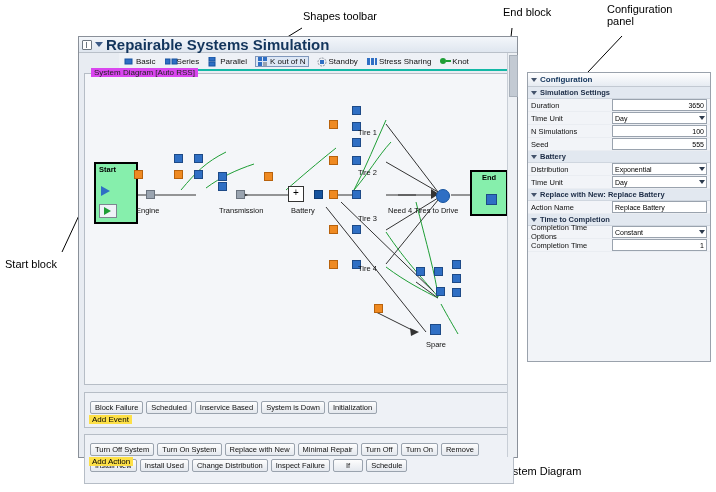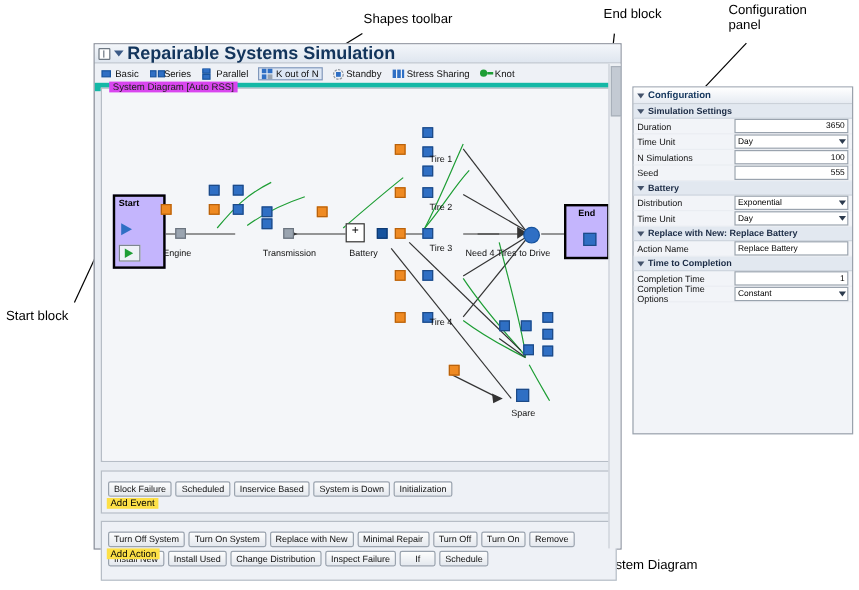--- a/index.html
+++ b/index.html
@@ -9,37 +9,37 @@
   svg.leaders{position:absolute;left:0;top:0;width:716px;height:492px;pointer-events:none;}
 
   
   #window{position:absolute;left:78px;top:36px;width:440px;height:422px;background:#e8ecf2;border:1px solid #8a9099;box-sizing:border-box;}
   #titlebar{height:15px;background:linear-gradient(#f3f6fa,#dfe6ef);border-bottom:1px solid #b9c0c9;display:flex;align-items:center;padding-left:3px;font-size:15px;font-weight:bold;color:#13355c;}
   .tri{width:0;height:0;border-left:4px solid transparent;border-right:4px solid transparent;border-top:5px solid #3b5a86;margin-right:3px;}
   .pin{width:8px;height:8px;border:1px solid #6d7782;border-radius:1px;margin-right:3px;background:#fff;position:relative;}
   .pin:after{content:"";position:absolute;left:3px;top:1px;width:1px;height:6px;background:#6d7782;}
 
   
-  #shapesbar{height:16px;background:#eef1f6;border-bottom:7px solid #14b8a6;display:flex;align-items:center;gap:9px;padding:0 5px;font-size:8px;}
+  #shapesbar{height:16px;background:#eef1f6;border-bottom:2px solid #14b8a6;display:flex;align-items:center;gap:9px;padding:0 5px;font-size:8px;margin-left:40px;}
   .tool{display:flex;align-items:center;gap:3px;color:#111;white-space:nowrap;}
   .tool .g{width:9px;height:9px;display:inline-block;}
 
   
   #diagram{position:absolute;left:5px;top:36px;width:430px;height:312px;border:1px solid #b6bdc6;background:#f4f6f9;box-sizing:border-box;}
   #diagram .grouplabel{position:absolute;left:6px;top:-6px;background:#d946ef;padding:0 3px;font-size:8px;color:#222;}
   #canvas{position:absolute;left:1px;top:8px;width:427px;height:302px;background:#f4f6f9;overflow:hidden;}
 
   .nodelabel{position:absolute;font-size:7.5px;color:#111;white-space:nowrap;}
   .sq{position:absolute;width:9px;height:9px;box-sizing:border-box;border:1px solid #4d5b6b;}
   .sq.blue{background:#2f6fc4;border-color:#1d4a87;}
   .sq.orange{background:#ef8a22;border-color:#b8620c;}
   .sq.gray{background:#9aa4b0;border-color:#6b747f;}
   .sq.dblue{background:#16539e;border-color:#0d3a73;}
 
-  .blockbox{position:absolute;border:2px solid #000;background:#c4b5fd;box-sizing:border-box;}
+  .blockbox{position:absolute;border:2px solid #000;background:#86efac;box-sizing:border-box;}
   .blockbox .hdr{font-size:7.5px;font-weight:bold;padding:1px 0 0 3px;}
 
   
   #config{position:absolute;left:527px;top:72px;width:184px;height:290px;background:#f2f4f8;border:1px solid #9aa2ac;box-sizing:border-box;font-size:7.5px;}
   #config .paneltitle{height:13px;background:linear-gradient(#ffffff,#e6ebf2);border-bottom:1px solid #c2c9d2;display:flex;align-items:center;padding-left:3px;font-weight:bold;font-size:8px;color:#13355c;}
   .section{display:flex;align-items:center;gap:3px;background:#e2e8f0;border-bottom:1px solid #cfd6df;padding:1px 3px;font-weight:bold;font-size:7.5px;color:#1b2b45;}
   .arrowdn{width:0;height:0;border-left:3px solid transparent;border-right:3px solid transparent;border-top:4px solid #44536b;}
   .row{display:flex;align-items:center;height:12px;padding:0 3px;gap:3px;border-bottom:1px solid #eaedf2;}
   .row .lab{width:78px;color:#111;}
   .row .fld{flex:1;height:10px;background:#fff;border:1px solid #9aa3ae;display:flex;align-items:center;justify-content:flex-end;padding-right:2px;font-size:7px;}
@@ -257,21 +257,21 @@
       
       <div style="position:absolute;left:202px;top:104px;width:14px;height:14px;border:1px solid #333;background:#fff;font-size:10px;line-height:12px;text-align:center;">+</div>
       <div style="position:absolute;left:350px;top:107px;width:12px;height:12px;border-radius:50%;background:#2f6fc4;border:1px solid #16539e;"></div>
 
       
       <div class="nodelabel" style="left:50px;top:124px;">Engine</div>
       <div class="nodelabel" style="left:133px;top:124px;">Transmission</div>
       <div class="nodelabel" style="left:205px;top:124px;">Battery</div>
       <div class="nodelabel" style="left:272px;top:46px;">Tire 1</div>
       <div class="nodelabel" style="left:272px;top:86px;">Tire 2</div>
-      <div class="nodelabel" style="left:272px;top:120px;">Tire 3</div>
+      <div class="nodelabel" style="left:272px;top:132px;">Tire 3</div>
       <div class="nodelabel" style="left:272px;top:182px;">Tire 4</div>
       <div class="nodelabel" style="left:302px;top:124px;">Need 4 Tires to Drive</div>
       <div class="nodelabel" style="left:340px;top:258px;">Spare</div>
     </div>
   </div>
 
   <div class="gbox" style="left:5px;top:355px;width:430px;height:36px;">
     <div class="glab">Add Event</div>
     <div class="btnrow">
       <div class="btn">Block Failure</div>
@@ -362,23 +362,23 @@
   <div class="row">
     <span class="lab">Action Name</span>
     <span class="fld left">Replace Battery</span>
   </div>
 
   <div class="section">
     <span class="arrowdn"></span>
     <span>Time to Completion</span>
   </div>
   <div class="row">
-    <span class="lab">Completion Time</span>
-    <span class="fld">1</span>
-  </div>
-  <div class="row">
     <span class="lab">Completion Time Options</span>
     <span class="sel">
       <span>Constant</span>
       <span class="caret"></span>
     </span>
   </div>
+  <div class="row">
+    <span class="lab">Completion Time</span>
+    <span class="fld">1</span>
+  </div>
 </div>
 
 </body></html>

